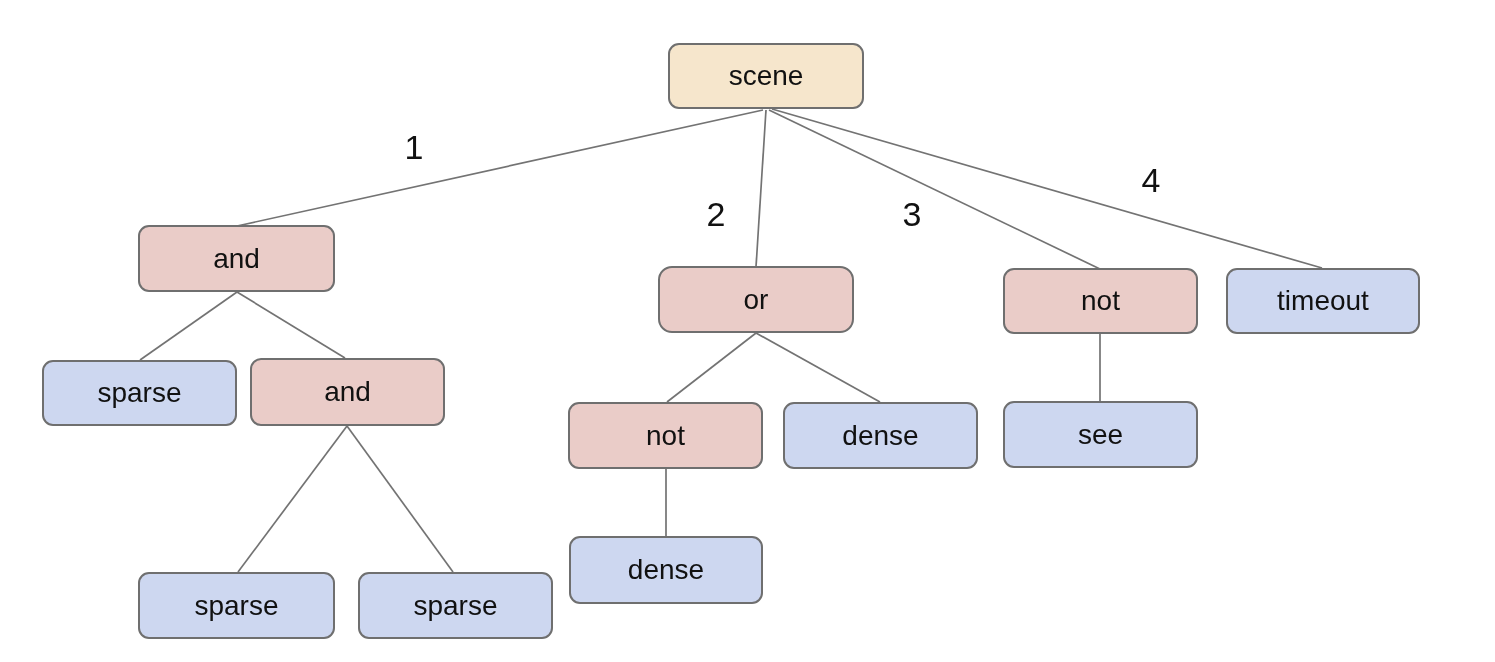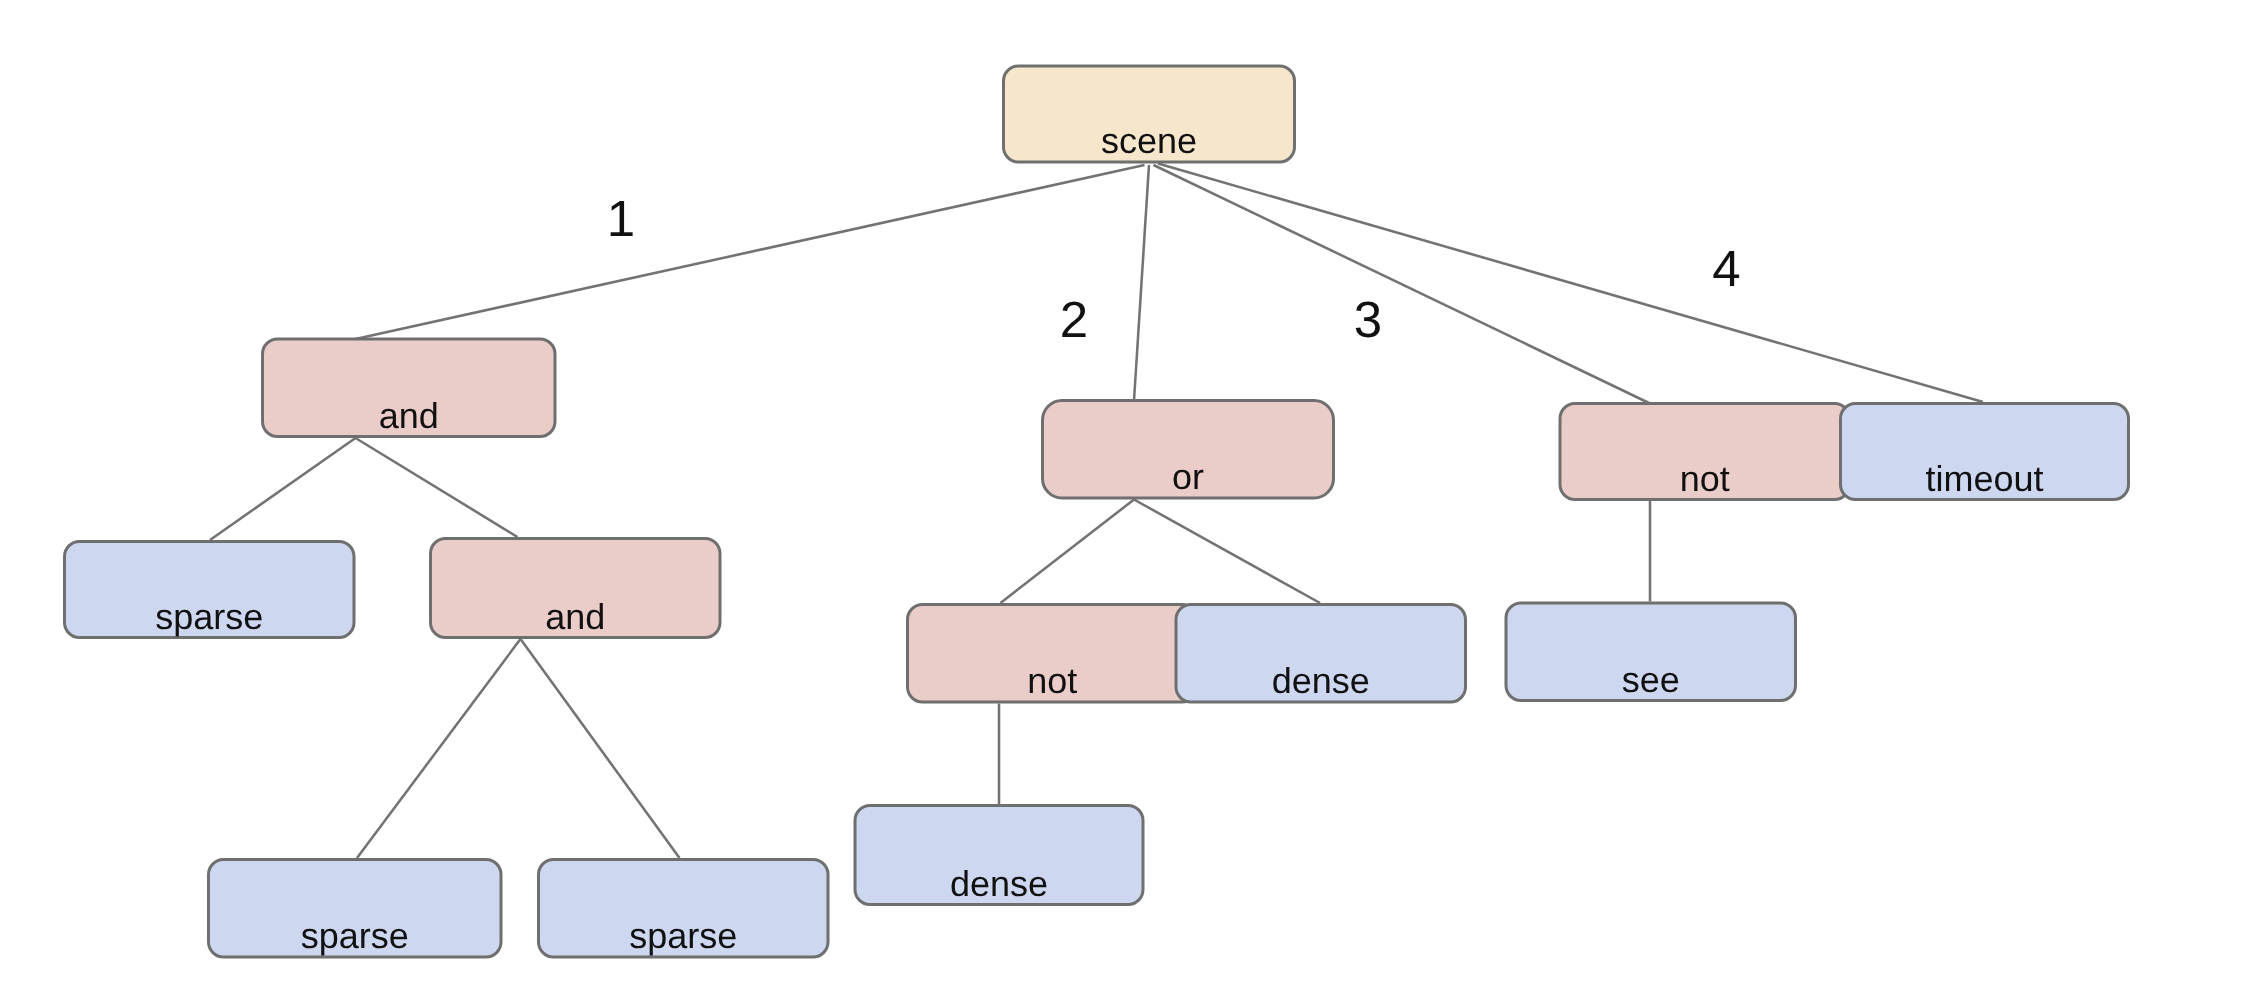--- a/index.html
+++ b/index.html
@@ -22,31 +22,31 @@
   }
   .edge {
     stroke: var(--edge-line, #737373);
     stroke-width: 1.7;
     fill: none;
   }
   .node {
     position: absolute;
     box-sizing: border-box;
     display: flex;
-    align-items: flex-end;
+    align-items: center;
     justify-content: center;
     border: 2px solid var(--node-border, #6f6f6f);
     border-radius: 11px;
-    font-size: 24px;
+    font-size: 28px;
     line-height: 1;
     color: var(--text, #111111);
     white-space: nowrap;
   }
   .root { background: var(--root-fill, #f6e6cc); }
-  .op   { background: var(--operator-fill, #eaccc8); margin-left: 36px; }
+  .op   { background: var(--operator-fill, #eaccc8); }
   .leaf { background: var(--leaf-fill, #cdd7f0); }
   .edge-label {
     position: absolute;
     transform: translate(-50%, -50%);
     font-size: 34px;
     color: var(--text, #111111);
   }
 </style>
 </head>
 <body>

